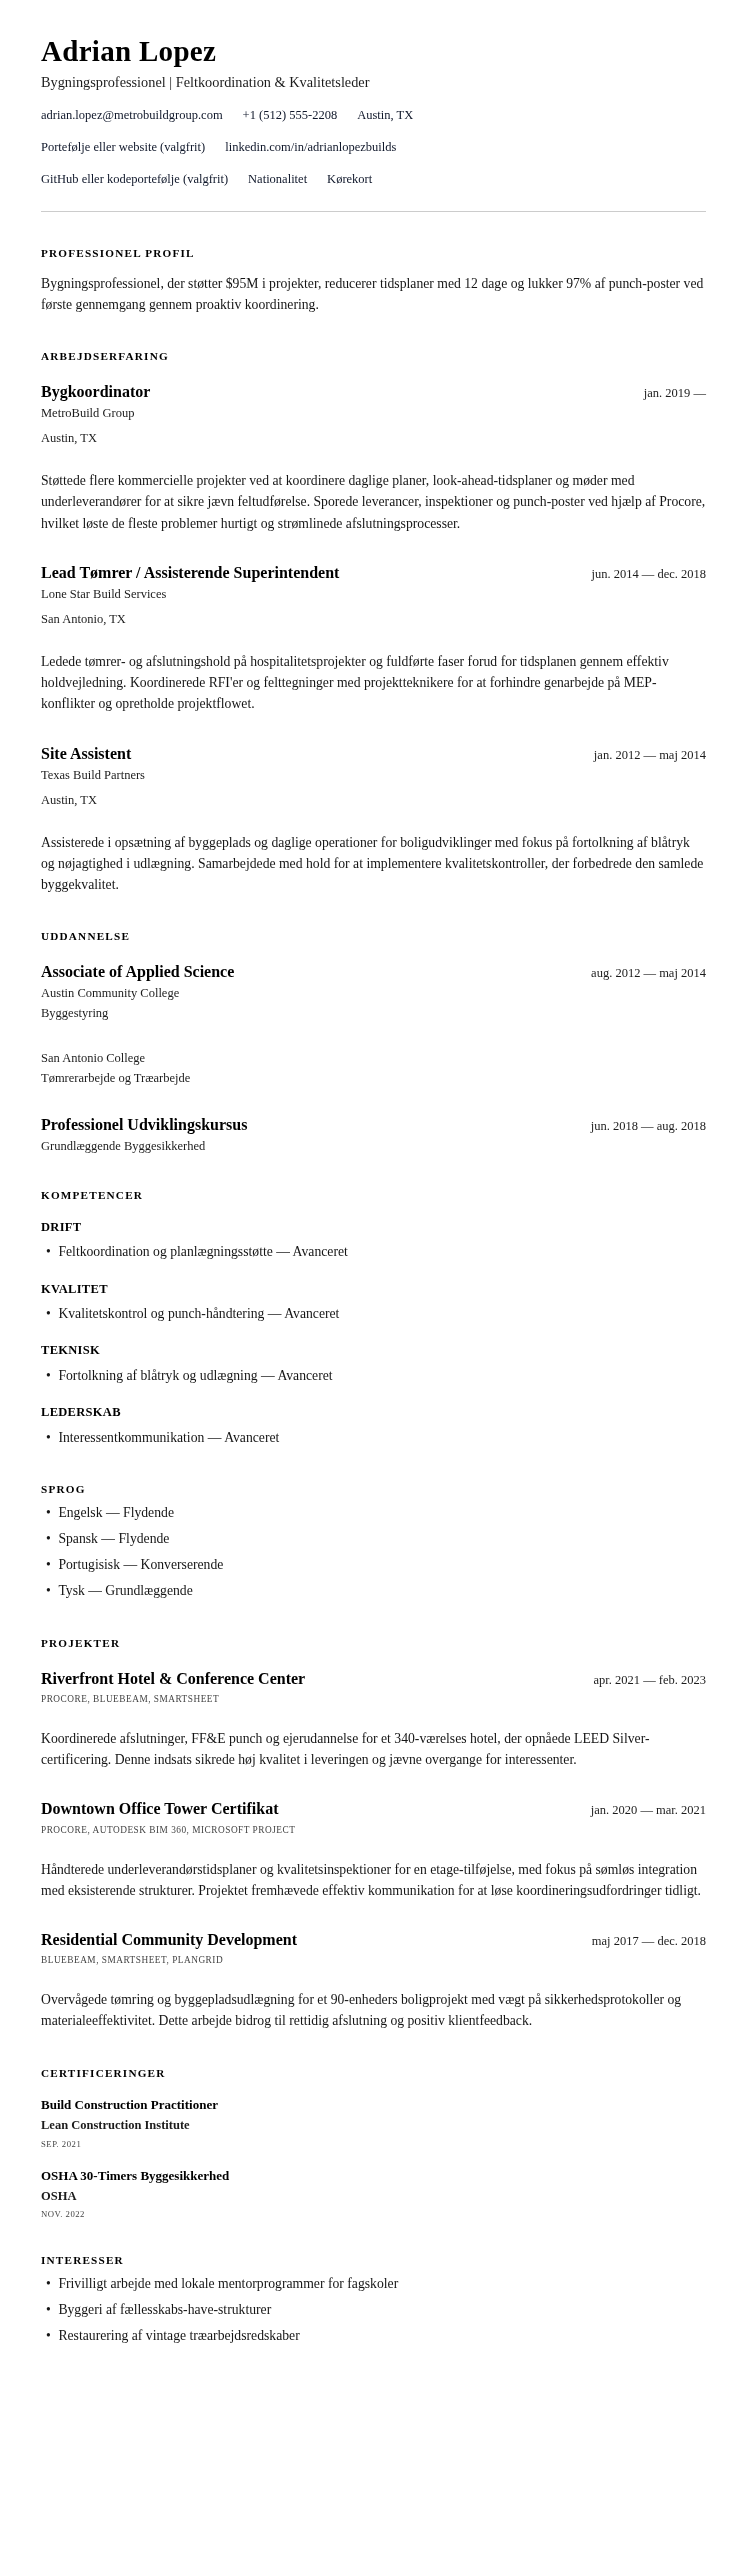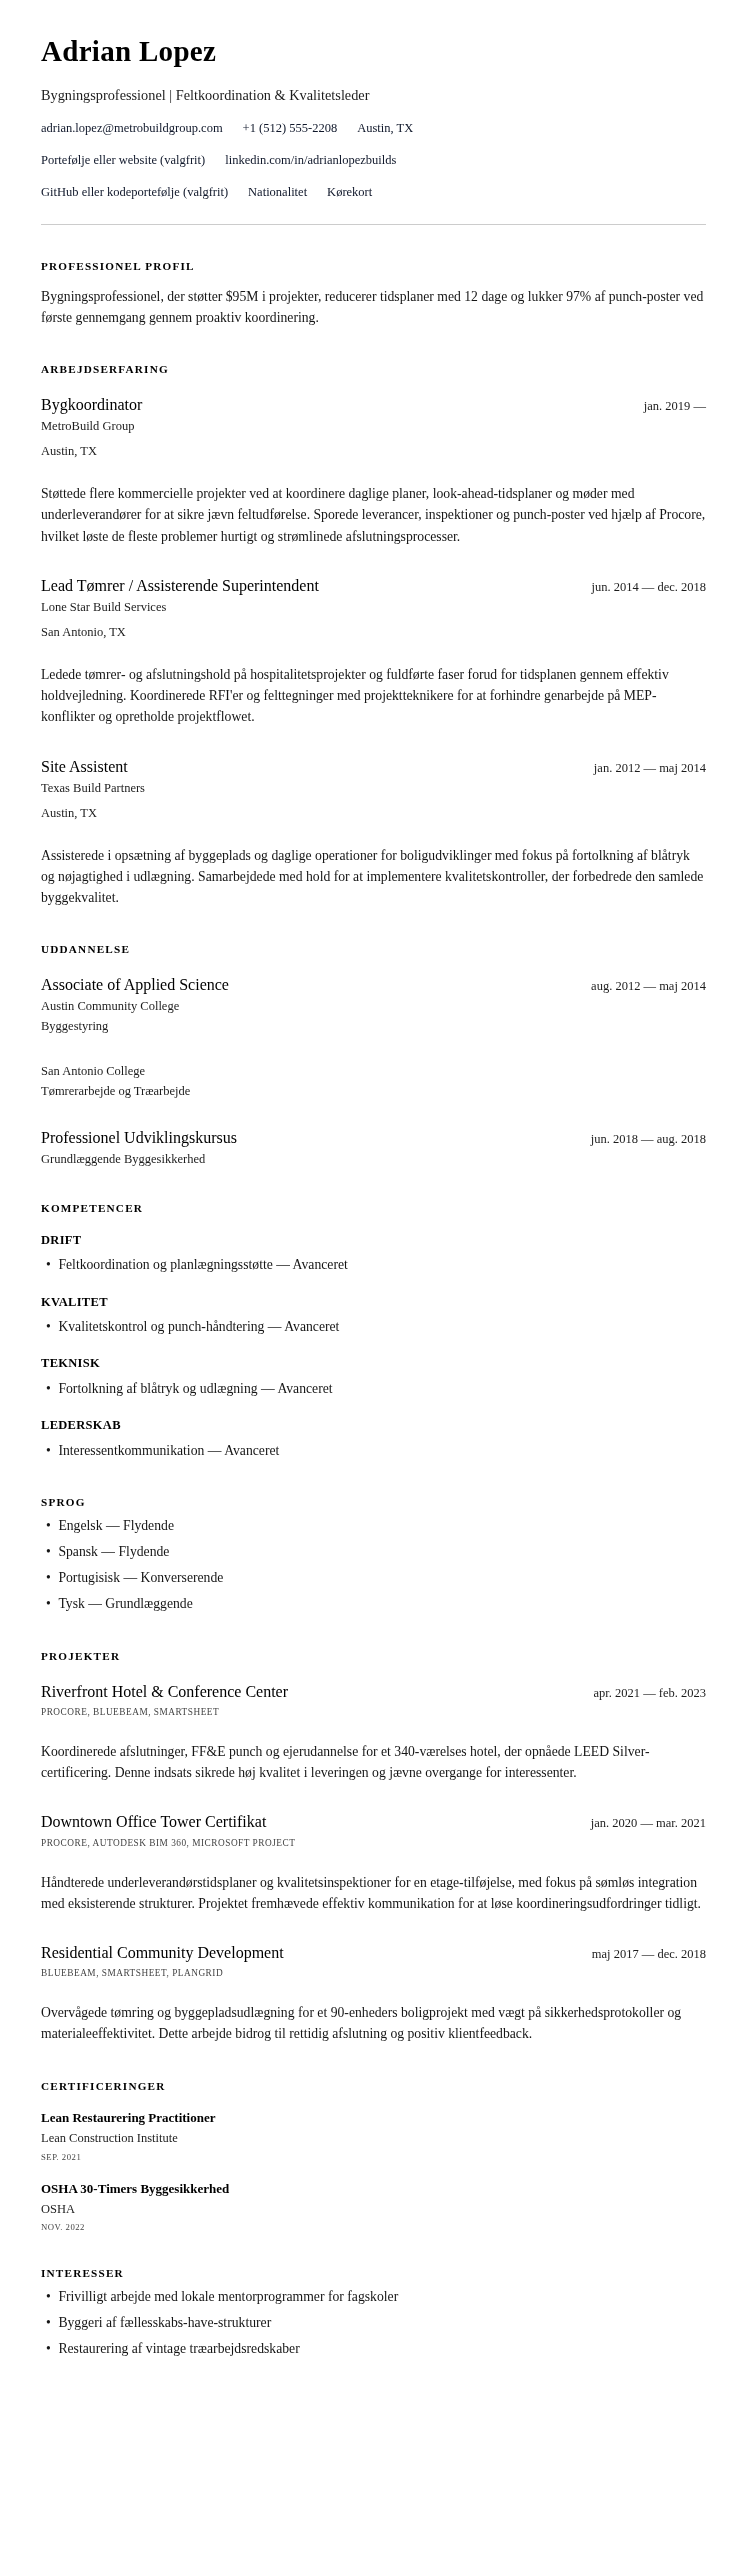--- a/index.html
+++ b/index.html
@@ -8,38 +8,38 @@
   body {
     width: 747px;
     min-height: 2576px;
     font-family: "Liberation Serif", "DejaVu Serif", serif;
     color: #111111;
   }
   .page { padding: 35px 41px 44px 41px; }
 
   
   .name { font-size: 29px; font-weight: 700; letter-spacing: 0.3px; color: #000; }
-  .subtitle { font-size: 14.3px; margin-top: 19px; color: #1c1c1c; }
+  .subtitle { font-size: 14.3px; margin-top: 6px; color: #1c1c1c; }
   .contact-row { display: flex; gap: 20px; flex-wrap: wrap; font-size: 12.5px; color: #0f172a; margin-top: 17px; }
   .contact-row:first-of-type { margin-top: 20px; }
   .divider { border: none; border-top: 0.6px solid #cccccc; margin-top: 24px; }
 
   
   .section { margin-top: 35px; }
   .section-heading {
     font-size: 11.2px; font-weight: 700; letter-spacing: 1.2px;
     text-transform: uppercase; color: #000;
   }
   .paragraph { font-size: 13.7px; line-height: 1.55; margin-top: 13.7px; color: #151515; max-width: 665px; }
 
   
   .entry { margin-top: 21px; }
   .entry + .entry { margin-top: 30px; }
   .entry-head { display: flex; justify-content: space-between; align-items: baseline; }
-  .entry-title { font-size: 16px; font-weight: 400; color: #000; }
+  .entry-title { font-size: 16px; font-weight: 700; color: #000; }
   .entry-dates { font-size: 12.5px; color: #1c1c1c; white-space: nowrap; margin-left: 15px; }
   .entry-company { font-size: 12.5px; margin-top: 5px; color: #1c1c1c; }
   .entry-location { font-size: 12.5px; margin-top: 10px; color: #1c1c1c; }
   .entry-desc { font-size: 13.7px; line-height: 1.55; margin-top: 24px; color: #151515; max-width: 665px; }
 
   .edu-school { font-size: 12.5px; margin-top: 5px; color: #1c1c1c; }
   .edu-field { font-size: 12.5px; margin-top: 5px; color: #1c1c1c; }
 
   .tools-line {
     font-size: 9.3px; letter-spacing: 0.5px; text-transform: uppercase;
@@ -54,21 +54,21 @@
   ul.bullets { list-style: none; margin-top: 7.5px; }
   ul.bullets li {
     font-size: 13.7px; line-height: 1.5; position: relative;
     padding-left: 17.4px; margin-top: 5.6px; color: #151515;
   }
   ul.bullets li::before { content: "\2022"; position: absolute; left: 5px; color: #151515; }
 
   
   .cert { margin-top: 18.7px; }
   .cert-title { font-size: 13px; font-weight: 700; color: #000; }
-  .cert-issuer { font-size: 12.5px; margin-top: 5px; color: #1c1c1c; }
+  .cert-issuer { font-size: 12.5px; margin-top: 5px; color: #1c1c1c; font-weight: bold; }
   .cert-date { font-size: 8.7px; letter-spacing: 0.5px; text-transform: uppercase; color: #444444; margin-top: 5.6px; }
 </style>
 </head>
 <body>
 
 <div class="page">
 
   <header>
     <h1 class="name">Adrian Lopez</h1>
     <div class="subtitle">Bygningsprofessionel | Feltkoordination &amp; Kvalitetsleder</div>
@@ -226,21 +226,21 @@
       </div>
       <div class="tools-line">BLUEBEAM, SMARTSHEET, PLANGRID</div>
       <p class="entry-desc">Overvågede tømring og byggepladsudlægning for et 90-enheders boligprojekt med vægt på sikkerhedsprotokoller og materialeeffektivitet. Dette arbejde bidrog til rettidig afslutning og positiv klientfeedback.</p>
     </div>
   </section>
 
   <section class="section">
     <h2 class="section-heading">CERTIFICERINGER</h2>
 
     <div class="cert">
-      <div class="cert-title">Lean Restaurering Practitioner</div>
+      <div class="cert-title">Build Construction Practitioner</div>
       <div class="cert-issuer">Lean Construction Institute</div>
       <div class="cert-date">SEP. 2021</div>
     </div>
 
     <div class="cert">
       <div class="cert-title">OSHA 30-Timers Byggesikkerhed</div>
       <div class="cert-issuer">OSHA</div>
       <div class="cert-date">NOV. 2022</div>
     </div>
   </section>

